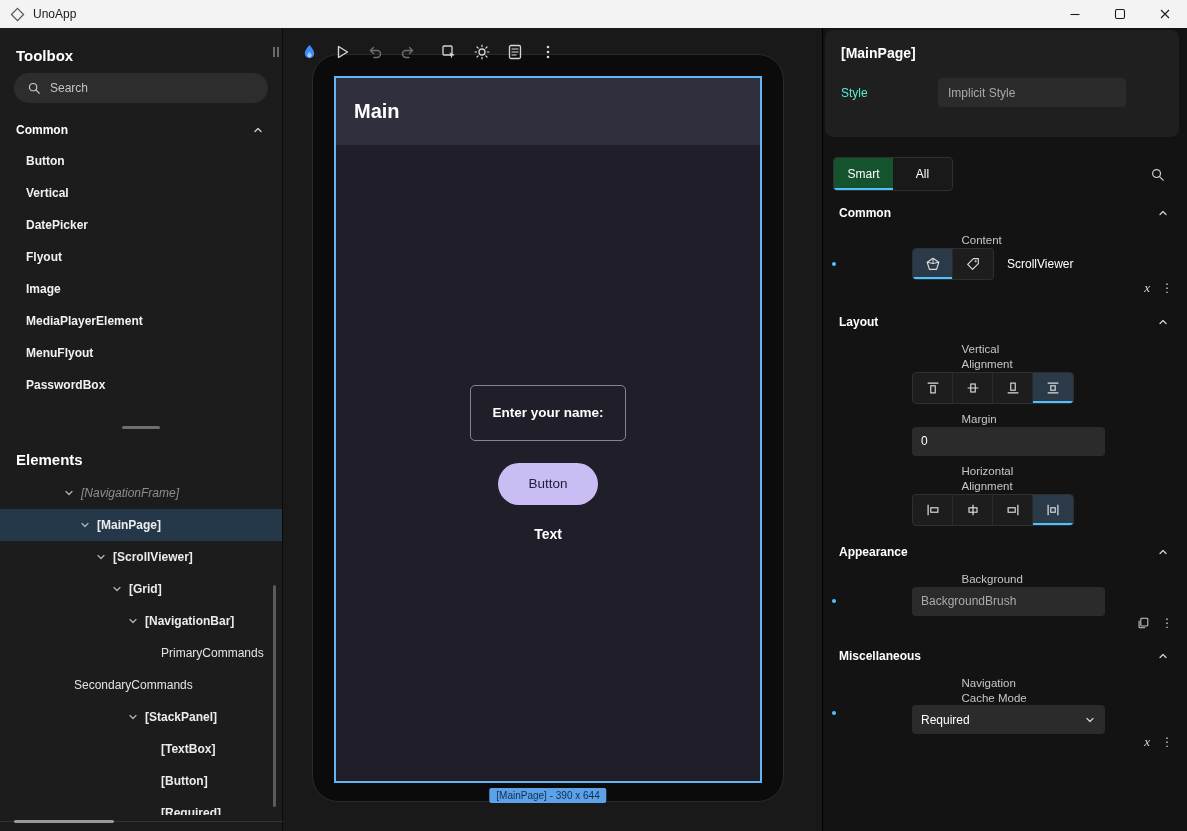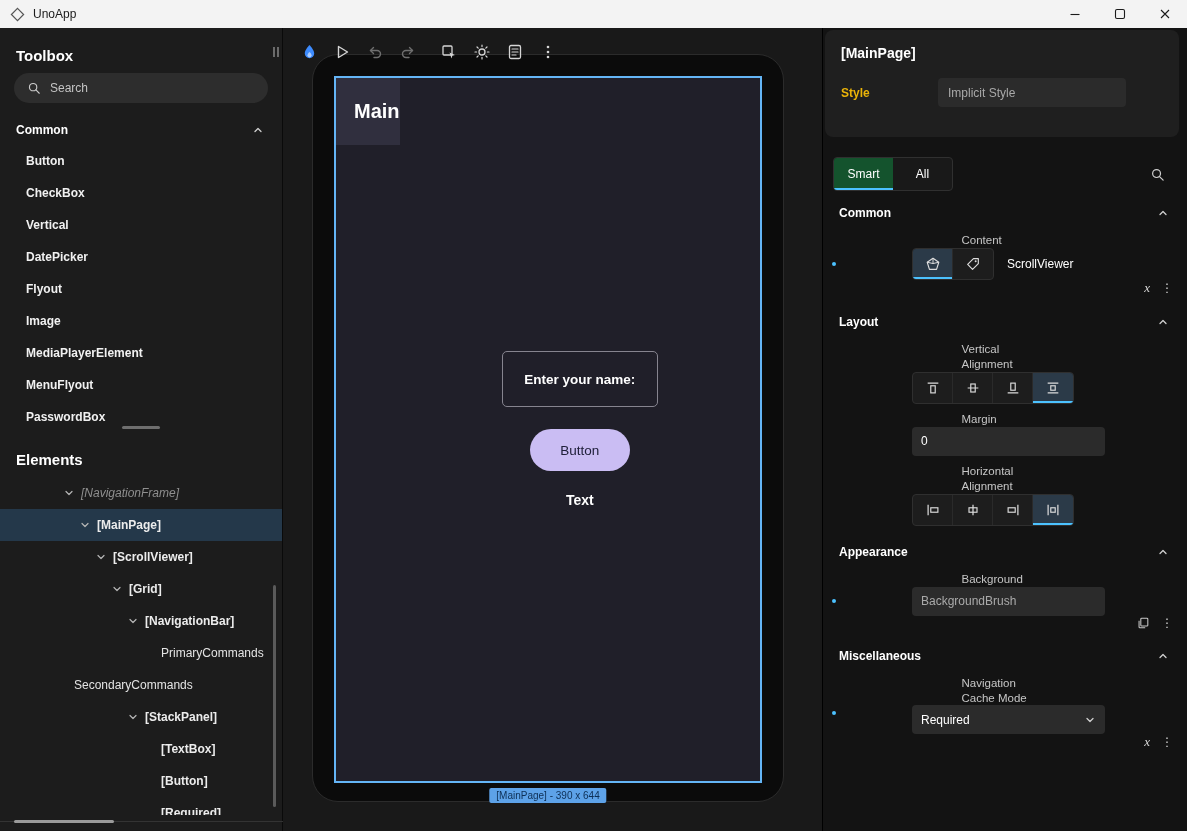--- a/index.html
+++ b/index.html
@@ -42,35 +42,35 @@
   .hscroll-track { position:absolute; bottom:9px; left:0; width:283px; height:1px; background:#333333; }
   .hscroll-thumb { position:absolute; bottom:8px; left:14px; width:100px; height:3px; background:#9a9a9a; border-radius:2px; }
 
   
   .canvas-toolbar { position:absolute; left:266px; top:10px; height:28px; display:flex; align-items:center; gap:13px; z-index:3; }
   .ct-icon { width:20px; height:20px; display:flex; align-items:center; justify-content:center; color:#d6d6d6; cursor:pointer; }
   .ct-icon.dim { color:#6f6f6f; }
   .ct-icon.handle { color:#8d8d8d; cursor:grab; }
 
   .phone { position:absolute; left:312px; top:26px; width:472px; height:748px; background:#0b0b0b; border:1px solid #2b2b2b; border-radius:26px; z-index:1; }
-  .device-page { position:absolute; left:21px; top:21px; width:428px; height:707px; border:2px solid #64b5f6; background:#201f29; display:flex; flex-direction:row; }
+  .device-page { position:absolute; left:21px; top:21px; width:428px; height:707px; border:2px solid #64b5f6; background:#201f29; display:flex; flex-direction:column; }
   .page-header { height:67px; flex:0 0 auto; background:#302f3e; display:flex; align-items:center; padding-left:18px; }
   .page-header span { font-size:20px; font-weight:600; color:#ffffff; }
   .page-body { flex:1; display:flex; flex-direction:column; align-items:center; justify-content:center; }
   .d-textbox { width:156px; height:56px; border:1px solid #86848f; border-radius:5px; display:flex; align-items:center; justify-content:center; color:#ffffff; font-size:13.5px; font-weight:bold; }
   .d-button { margin-top:22px; width:100px; height:42px; border:none; border-radius:21px; background:#cabdf3; color:#20203a; font-size:13.5px; font-family:"Liberation Sans",sans-serif; cursor:pointer; }
   .d-text { margin-top:21px; color:#ffffff; font-size:14px; font-weight:600; }
   .page-badge { position:absolute; left:548px; top:760px; transform:translateX(-50%); background:#5da2e8; color:#0d2f55; font-size:10px; font-weight:normal; padding:2px 7px; border-radius:2px; z-index:4; white-space:nowrap; }
 
   
   .right-panel { position:absolute; left:822px; top:0; width:365px; height:803px; background:#131313; border-left:1px solid #000000; overflow:hidden; }
   .insp-card { margin:2px 8px 0 2px; height:107px; background:#1f1f1f; border-radius:8px; padding:15px 16px; }
   .insp-title { font-size:14px; font-weight:bold; color:#ffffff; }
   .insp-style-row { display:flex; align-items:center; margin-top:17px; }
-  .insp-style-row .lbl { width:97px; font-size:12px; color:#eab308;font-weight:bold; }
+  .insp-style-row .lbl { width:97px; font-size:12px; color:#5eead4; }
   .text-field { width:188px; height:29px; background:#2b2b2b; border-radius:4px; display:flex; align-items:center; padding:0 10px; font-size:12px; color:#a9a9a9; }
 
   .tabs-row { display:flex; align-items:center; margin:20px 10px 0 10px; }
   .tabs { display:flex; border:1px solid #303030; border-radius:4px; overflow:hidden; background:#191919; }
   .tab { width:59px; height:32px; display:flex; align-items:center; justify-content:center; font-size:12px; color:#ffffff; cursor:pointer; }
   .tab.selected { background:#14532d; box-shadow:inset 0 -2px 0 #4cc2ff; }
   .tabs-search { margin-left:auto; margin-right:12px; color:#cfcfcf; cursor:pointer; }
 
   .sec-head { display:flex; align-items:center; justify-content:space-between; padding:15px 18px 9px 16px; font-size:12px; font-weight:bold; color:#ffffff; cursor:pointer; }
   .sec-head svg { color:#cfcfcf; }
@@ -144,21 +144,20 @@
 
         <div class="section-head">
           <span>Common</span>
           <svg width="12" height="12" viewBox="0 0 12 12">
             <polyline points="3,7.5 6,4.5 9,7.5" fill="none" stroke="currentColor" stroke-width="1.3" stroke-linecap="round" stroke-linejoin="round"></polyline>
           </svg>
         </div>
 
         <ul class="tool-list">
           <li>Button</li>
-          <li>CheckBox</li>
           <li>Vertical</li>
           <li>DatePicker</li>
           <li>Flyout</li>
           <li>Image</li>
           <li>MediaPlayerElement</li>
           <li>MenuFlyout</li>
           <li>PasswordBox</li>
         </ul>
       </div>
 

